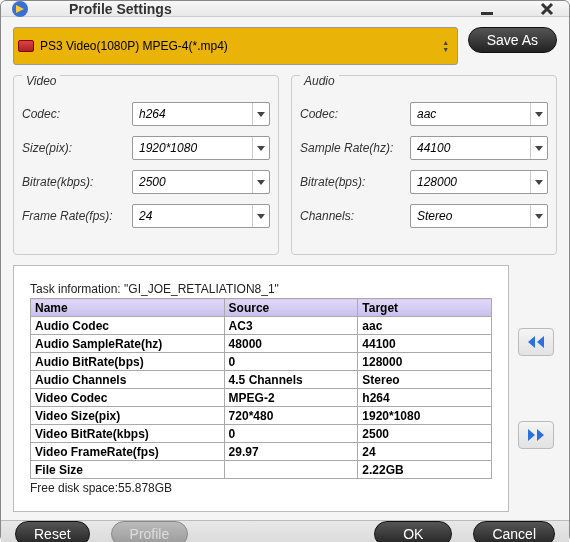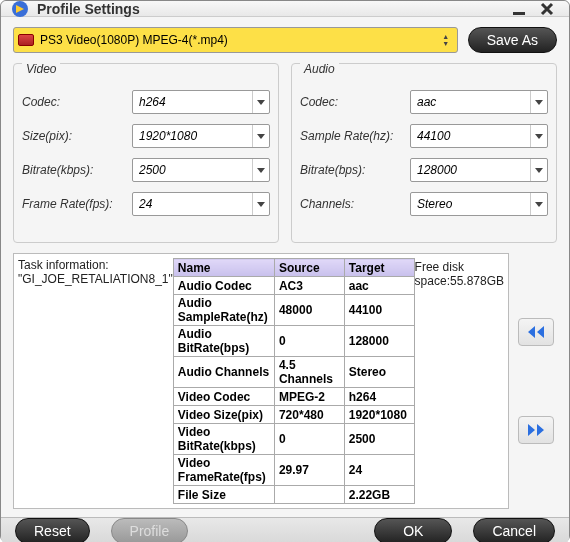--- a/index.html
+++ b/index.html
@@ -1,43 +1,43 @@
 <!DOCTYPE html>
 <html><head>
 <meta charset="utf-8">
 <style>
 * { box-sizing: border-box; margin: 0; padding: 0; font-family: Tahoma, Arial, sans-serif; font-size: 12px; }
 body { background: #fff; width: 570px; height: 542px; overflow: hidden; }
 .window { width: 570px; height: 542px; border: 1px solid #888; border-radius: 6px; background: #f5f5f5; display: flex; flex-direction: column; }
-.titlebar { height: 16px; background: linear-gradient(#f8f8f8,#e8e8e8); border-bottom: 1px solid #ccc; display: flex; align-items: center; padding: 0 10px; border-radius: 6px 6px 0 0; }
+.titlebar { height: 16px; background: linear-gradient(#f8f8f8,#e8e8e8); border-bottom: 1px solid #ccc; display: flex; align-items: center; padding: 0 10px; border-radius: 6px 6px 0 0; gap: 32px; }
 .app-icon { width: 18px; height: 18px; margin-right: 8px; }
 .app-icon svg { width: 18px; height: 18px; }
 .title { font-weight: bold; font-size: 14px; color: #333; flex: 1; }
 .win-btn { width: 24px; height: 24px; display: flex; align-items: center; justify-content: center; cursor: pointer; margin-left: 4px; }
 .win-btn svg { width: 14px; height: 14px; }
 .body { flex: 1; padding: 10px 12px 8px 12px; background: #f5f5f5; display: flex; flex-direction: column; }
 .top-row { display: flex; gap: 10px; margin-bottom: 10px; }
-.profile-sel { flex: 1; height: 26px; border: 1px solid #999; border-radius: 3px; background: #fde047; display: flex; align-items: center; padding: 0 4px; }
+.profile-sel { flex: 1; height: 38px; border: 1px solid #999; border-radius: 3px; background: #eab308; display: flex; align-items: center; padding: 0 4px; }
 .profile-ico { width: 16px; height: 12px; background: linear-gradient(#d44,#a22); border: 1px solid #800; border-radius: 2px; margin-right: 6px; }
 .profile-txt { flex: 1; }
 .updown { width: 14px; display: flex; flex-direction: column; }
 .updown div { font-size: 7px; line-height: 7px; text-align: center; color: #444; }
 .btn-dark { height: 26px; background: linear-gradient(#555,#222); color: #fff; border: 1px solid #111; border-radius: 13px; padding: 0 18px; display: flex; align-items: center; cursor: pointer; font-size: 14px; }
 .btn-dark.disabled { background: linear-gradient(#bbb,#999); color: #ddd; border-color: #888; cursor: default; }
 .settings-row { display: flex; gap: 12px; font-style: italic; }
 .group { flex: 1; border: 1px solid #ccc; border-radius: 4px; padding: 26px 8px 10px 8px; position: relative; }
 .group-title { position: absolute; top: -2px; left: 8px; background: #f5f5f5; padding: 0 4px; color: #333; }
 .field-row { display: flex; align-items: center; margin-bottom: 10px; }
 .field-row:last-child { margin-bottom: 16px; }
 .field-lbl { width: 110px; color: #333; }
 .combo { flex: 1; height: 24px; border: 1px solid #999; background: #fff; display: flex; align-items: center; padding: 0 6px; border-radius: 2px; position: relative; }
 .combo-arrow { width: 16px; height: 22px; border-left: 1px solid #ccc; display: flex; align-items: center; justify-content: center; margin-right: -5px; }
 .combo-arrow svg { width: 8px; height: 5px; }
 .lower { margin-top: 10px; flex: 1; display: flex; gap: 6px; min-height: 0; }
-.task-box { flex: 1; border: 1px solid #bbb; background: #fff; padding: 4px; display: flex; flex-direction: row; }
+.task-box { flex: 1; border: 1px solid #bbb; background: #fff; padding: 16px; display: flex; flex-direction: column; }
 .task-caption { margin-bottom: 2px; color: #222; }
 table { border-collapse: collapse; width: 100%; }
 th, td { border: 1px solid #aaa; padding: 1px 4px; text-align: left; font-weight: bold; height: 18px; }
 th { background: linear-gradient(#e0d8f8,#c8c0ec); }
 .free-space { margin-top: 2px; color: #222; }
 .nav-col { width: 42px; display: flex; flex-direction: column; justify-content: space-around; align-items: center; padding: 30px 0; }
 .nav-btn { width: 36px; height: 28px; border: 1px solid #bbb; border-radius: 4px; background: linear-gradient(#f4f4f4,#e2e2e2); display: flex; align-items: center; justify-content: center; cursor: pointer; }
 .nav-btn svg { width: 20px; height: 14px; }
 .footer { height: 44px; background: linear-gradient(#e8e8e8,#d8d8d8); border-top: 1px solid #bbb; display: flex; align-items: center; padding: 0 14px; gap: 21px; border-radius: 0 0 6px 6px; }
 .footer-spacer { flex: 1; }

